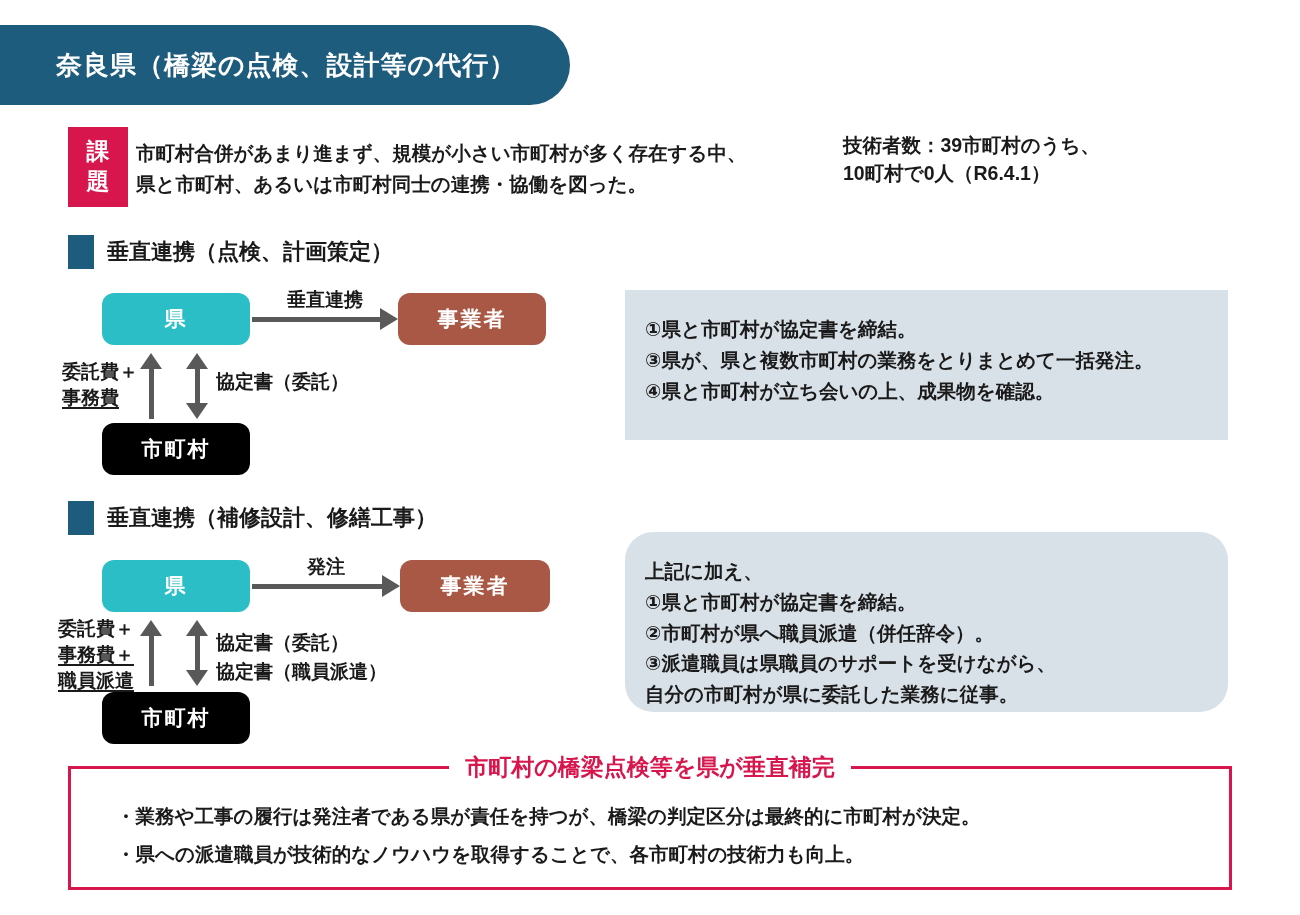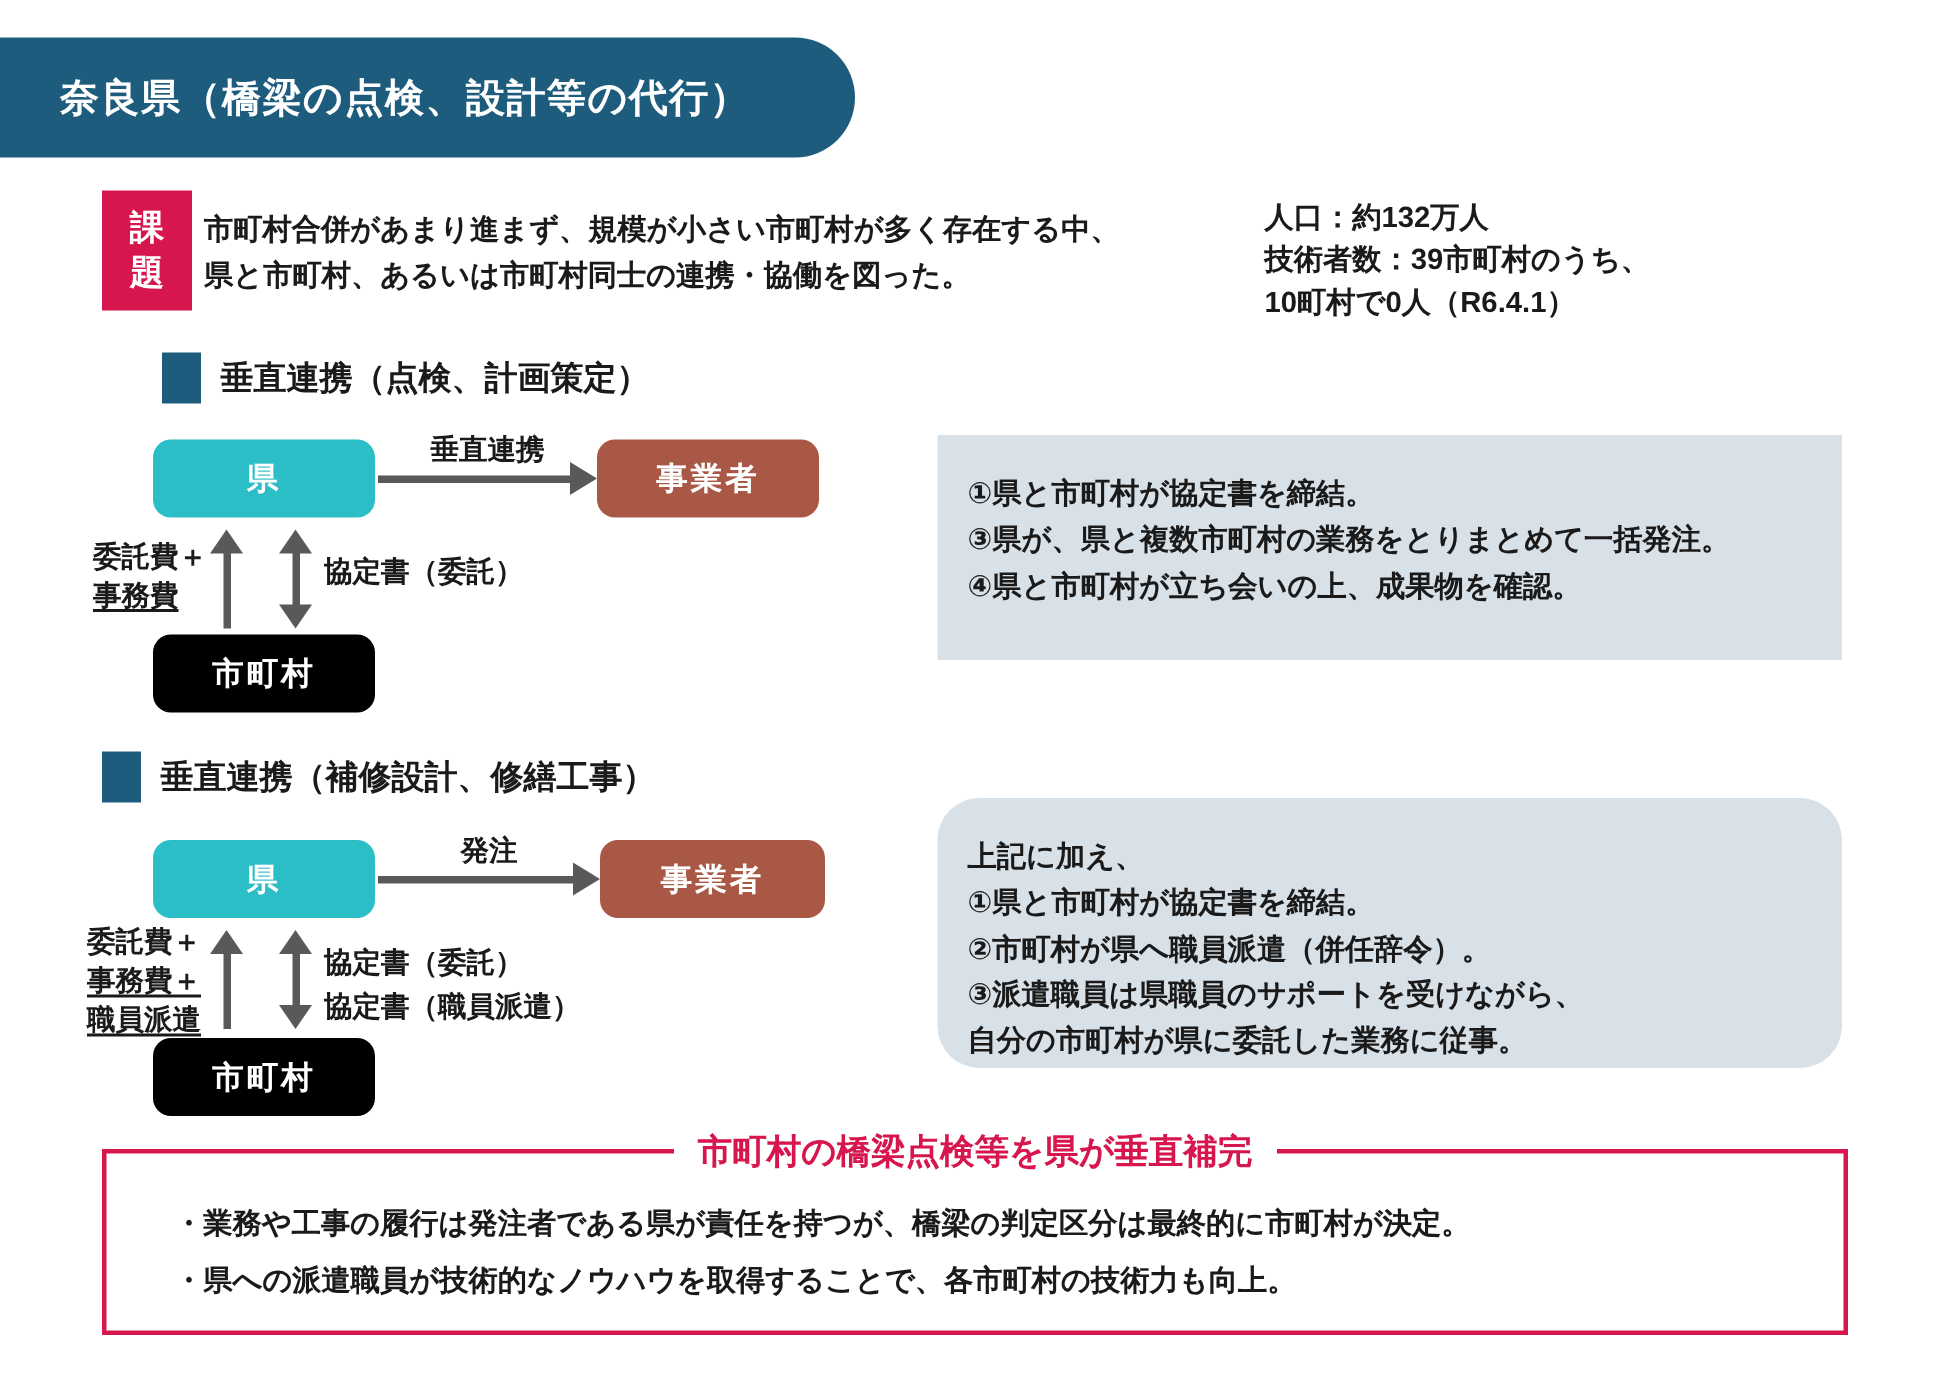--- a/index.html
+++ b/index.html
@@ -5,21 +5,21 @@
   html,body{margin:0;padding:0;background:#fff;}
   .canvas{
     position:relative;width:1300px;height:915px;background:#ffffff;
     font-family:"Liberation Sans","DejaVu Sans",sans-serif;
     font-weight:700;color:#1a1a1a;overflow:hidden;
   }
   
   .header{
     position:absolute;left:0;top:25px;width:570px;height:80px;
     background:#1E5C7E;border-radius:0 40px 40px 0;
-    display:flex;align-items:center;padding-left:40px;box-sizing:border-box;
+    display:flex;align-items:center;padding-left:56px;box-sizing:border-box;
   }
   .header .title{color:#fff;font-size:26px;letter-spacing:1px;}
   
   .issue-badge{
     position:absolute;left:68px;top:127px;width:60px;height:80px;
     background:#D6164C;color:#fff;display:flex;flex-direction:column;
     align-items:center;justify-content:center;font-size:23px;line-height:1.3;
   }
   .issue-text{position:absolute;left:136px;top:138px;font-size:19.5px;line-height:1.6;}
   .stats{position:absolute;left:843px;top:131px;font-size:19.5px;line-height:1.45;}
@@ -82,26 +82,25 @@
   <div class="issue-badge">
     <span>課</span>
     <span>題</span>
   </div>
   <div class="issue-text">
     <div>市町村合併があまり進まず、規模が小さい市町村が多く存在する中、</div>
     <div>県と市町村、あるいは市町村同士の連携・協働を図った。</div>
   </div>
 
   <div class="stats">
-    <div>人口：約132万人</div>
     <div>技術者数：39市町村のうち、</div>
     <div>10町村で0人（R6.4.1）</div>
   </div>
 
-  <div class="sec-head" style="left:68px;top:235px;margin-left:40px;">
+  <div class="sec-head" style="left:68px;top:235px;">
     <span class="sq"></span>
     <span class="txt">垂直連携（点検、計画策定）</span>
   </div>
 
   <div class="node pref" style="left:102px;top:293px;">県</div>
   <div class="node contractor" style="left:398px;top:293px;">事業者</div>
   <div class="flow-label" style="left:252px;top:287px;width:146px;">垂直連携</div>
   <div class="arr-right" style="left:252px;top:304px;width:146px;">
     <span class="shaft"></span>
     <span class="head"></span>

